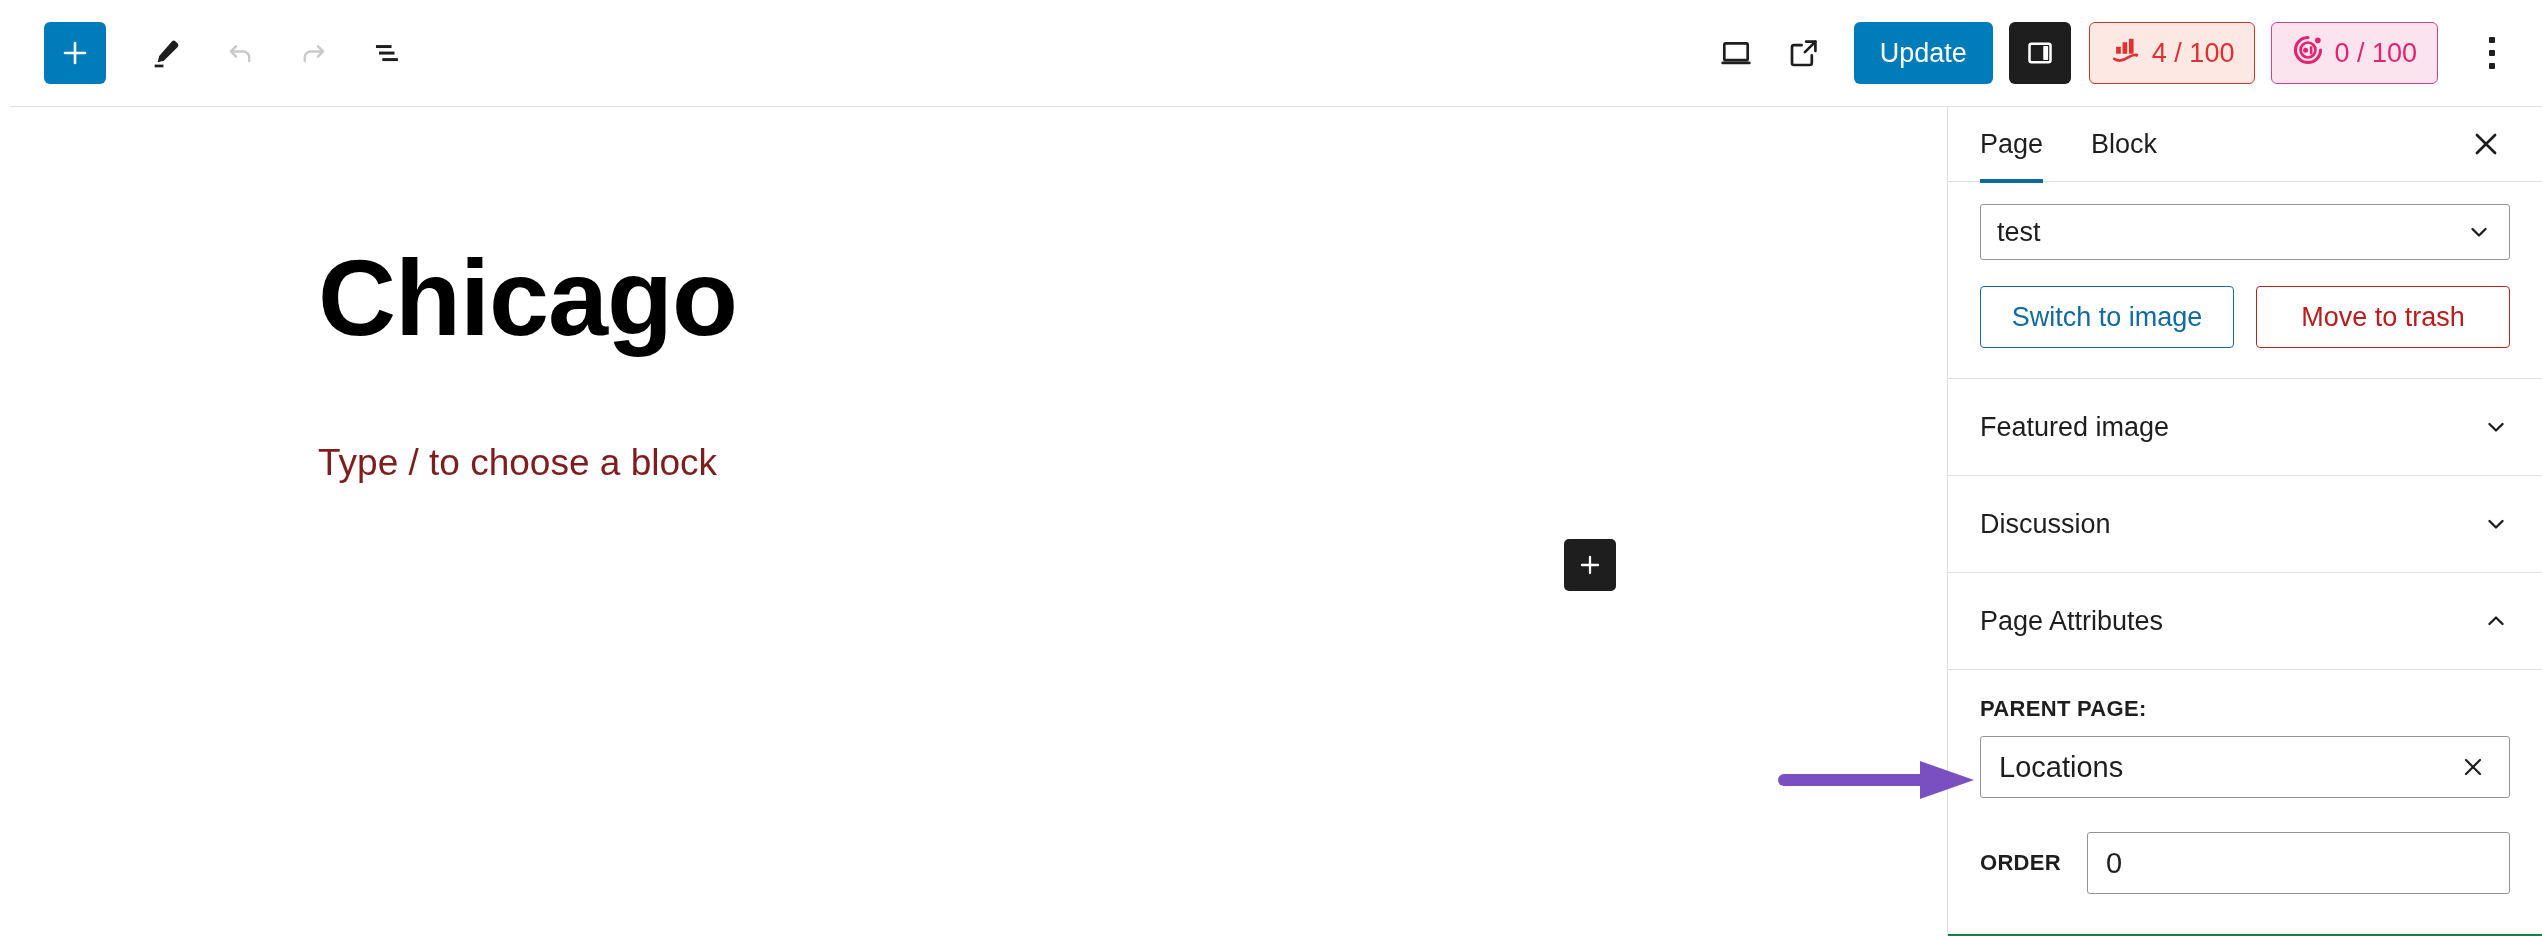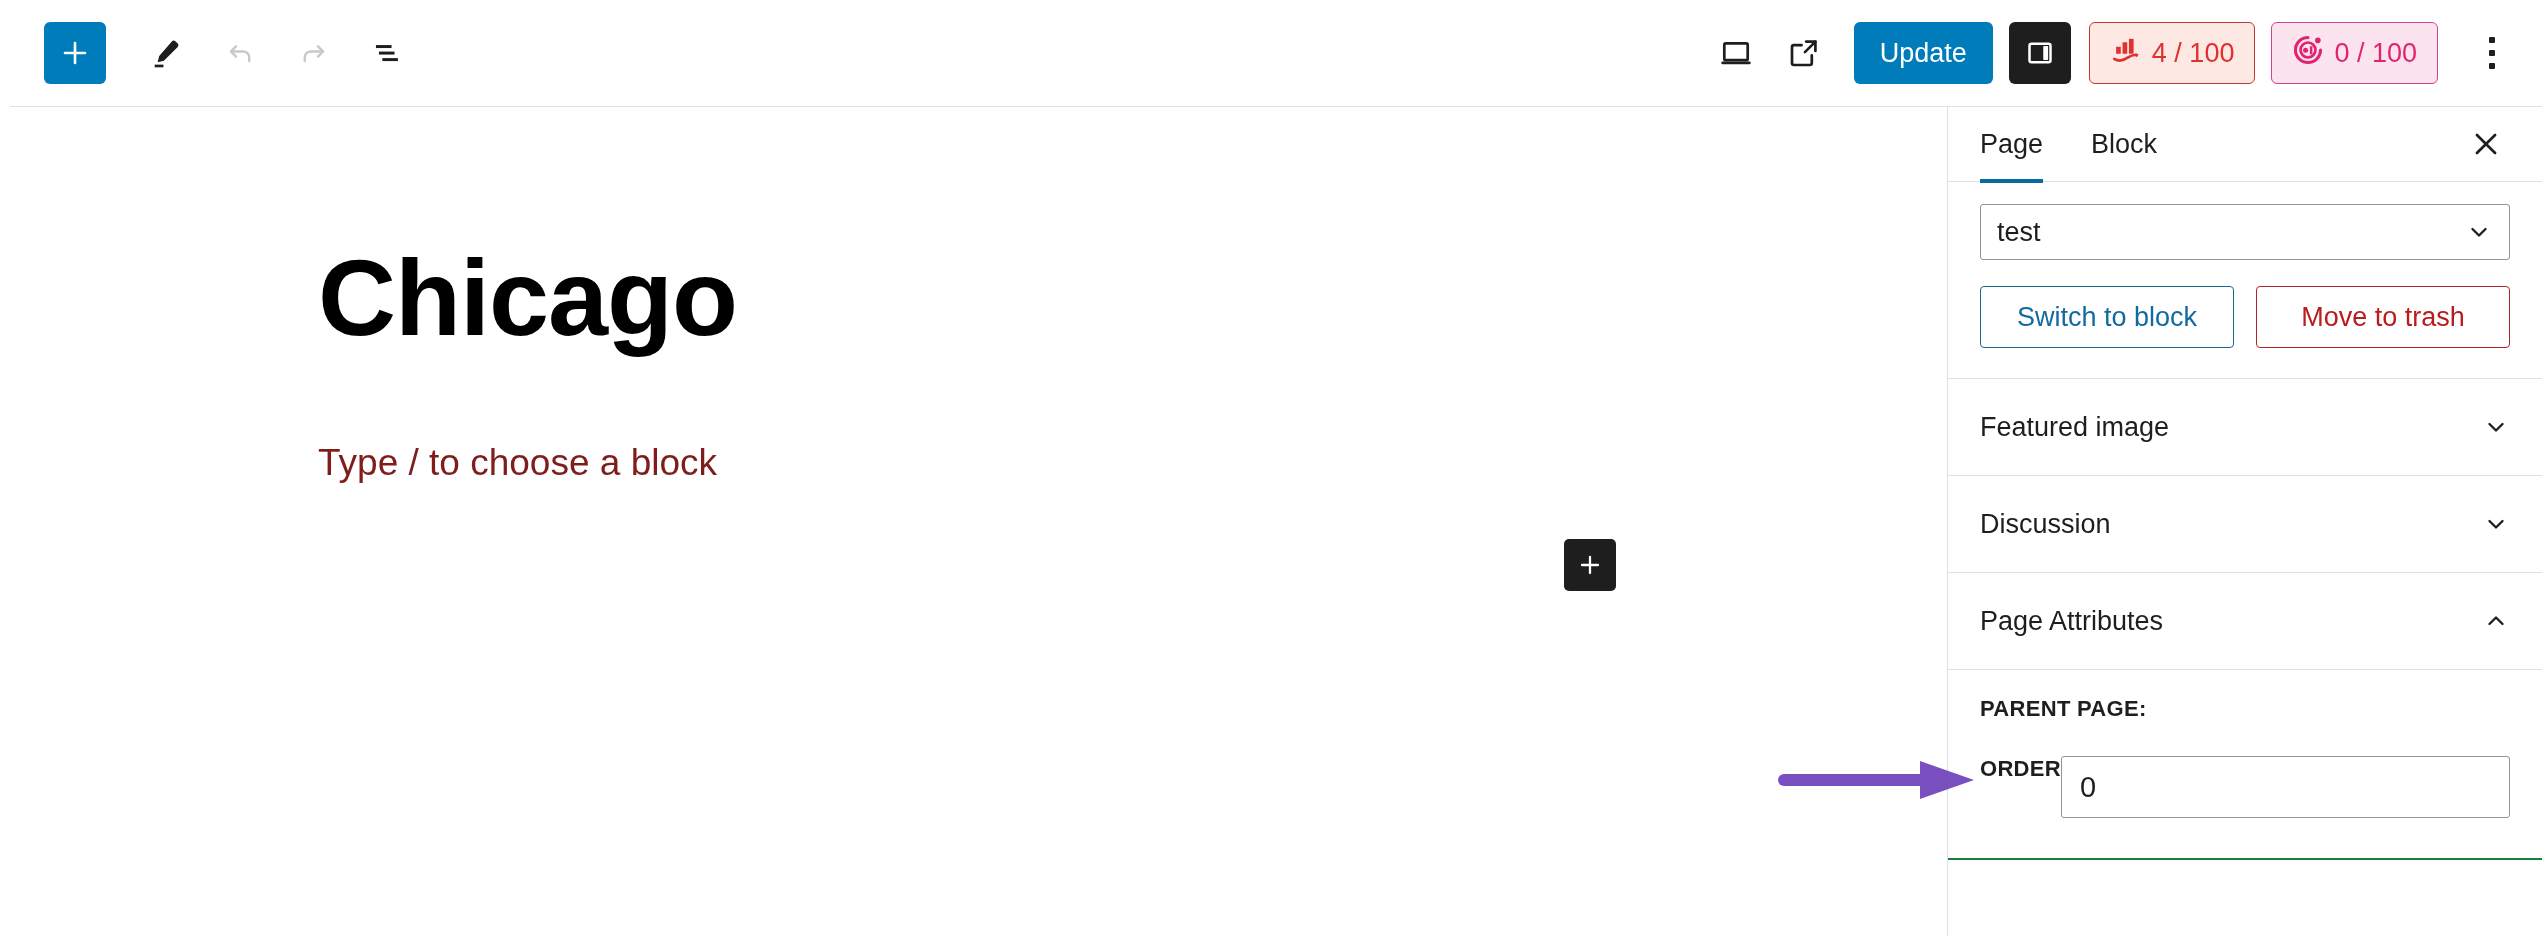--- a/index.html
+++ b/index.html
@@ -362,21 +362,23 @@
     display: flex;
     align-items: center;
     justify-content: center;
     cursor: pointer;
     background: transparent;
     border: none;
   }
 
   .order-row {
     display: flex;
+    align-items: center;
     margin-top: 34px;
+    gap: 26px;
   }
   .order-label {
     font-size: 22px;
     font-weight: bold;
     color: #1e1e1e;
     letter-spacing: 0.3px;
     flex: none;
   }
   .order-input {
     flex: 1;
@@ -538,21 +540,21 @@
         <div class="status-select">
           <span>test</span>
           <span class="chev">
             <svg width="28" height="28" viewBox="0 0 24 24" aria-hidden="true">
               <path d="M6.4 9.4 12 15l5.6-5.6" fill="none" stroke="#1e1e1e" stroke-width="2" stroke-linecap="round" stroke-linejoin="round"></path>
             </svg>
           </span>
         </div>
 
         <div class="status-actions">
-          <button class="link-btn draft">Switch to block</button>
+          <button class="link-btn draft">Switch to image</button>
           <button class="link-btn trash">Move to trash</button>
         </div>
 
       </div>
 
       <div class="panel-row">
         <span class="panel-title">Featured image</span>
         <span class="panel-chev">
           <svg width="28" height="28" viewBox="0 0 24 24" aria-hidden="true">
             <path d="M6.4 9.4 12 15l5.6-5.6" fill="none" stroke="#1e1e1e" stroke-width="2" stroke-linecap="round" stroke-linejoin="round"></path>
@@ -575,20 +577,28 @@
           <svg width="28" height="28" viewBox="0 0 24 24" aria-hidden="true">
             <path d="M6.4 14.6 12 9l5.6 5.6" fill="none" stroke="#1e1e1e" stroke-width="2" stroke-linecap="round" stroke-linejoin="round"></path>
           </svg>
         </span>
       </div>
 
       <div class="panel-content">
 
         <span class="field-label">PARENT PAGE:</span>
 
+        <div class="parent-input">
+          <span class="val">Locations</span>
+          <button class="parent-clear">
+            <svg width="28" height="28" viewBox="0 0 24 24" aria-hidden="true">
+              <path d="M6 6 18 18M18 6 6 18" stroke="#1e1e1e" stroke-width="1.9" stroke-linecap="round"></path>
+            </svg>
+          </button>
+        </div>
 
         <div class="order-row">
           <span class="order-label">ORDER</span>
           <div class="order-input">
             <span>0</span>
           </div>
         </div>
 
       </div>
 

